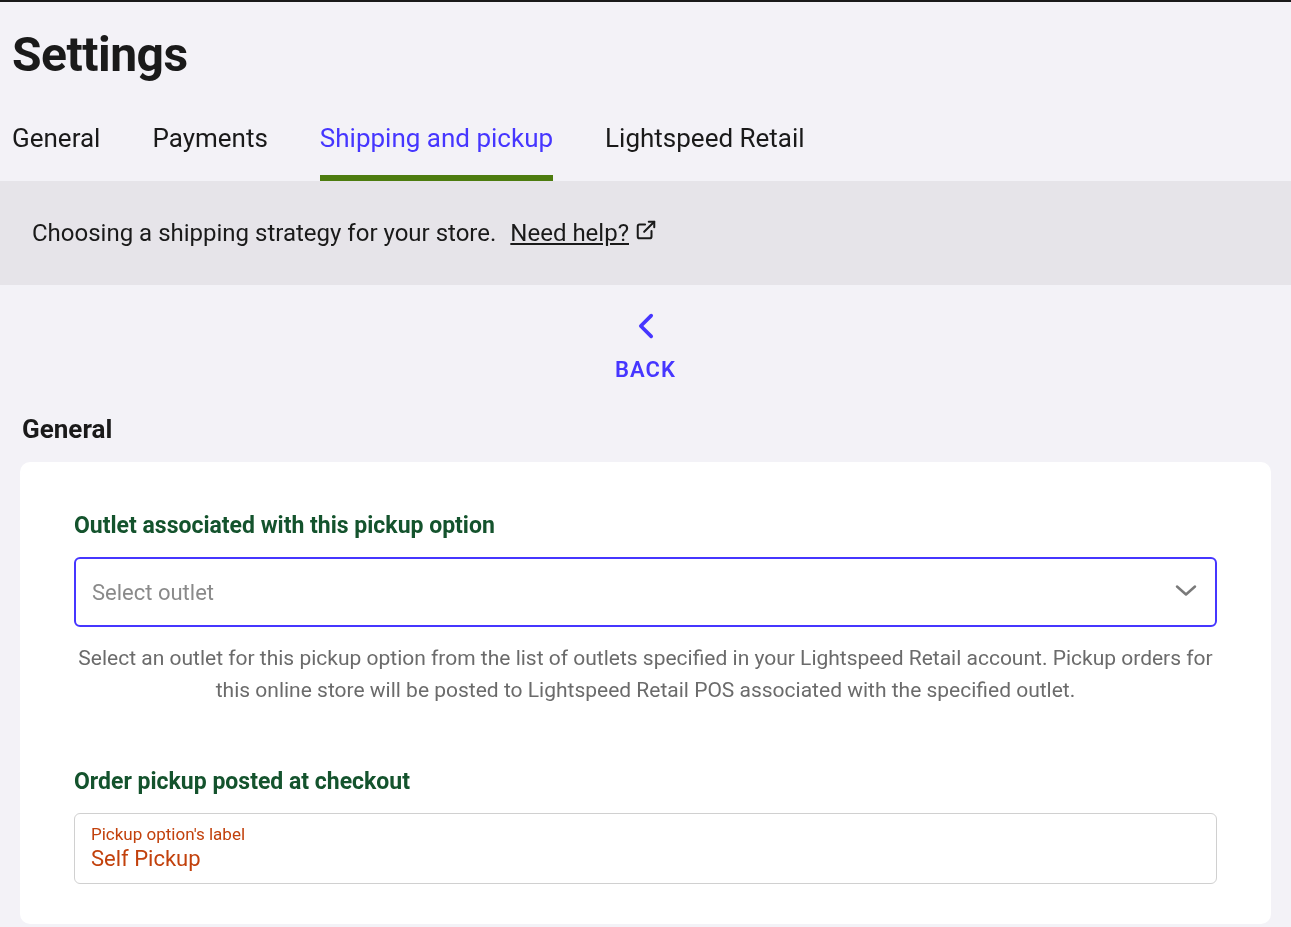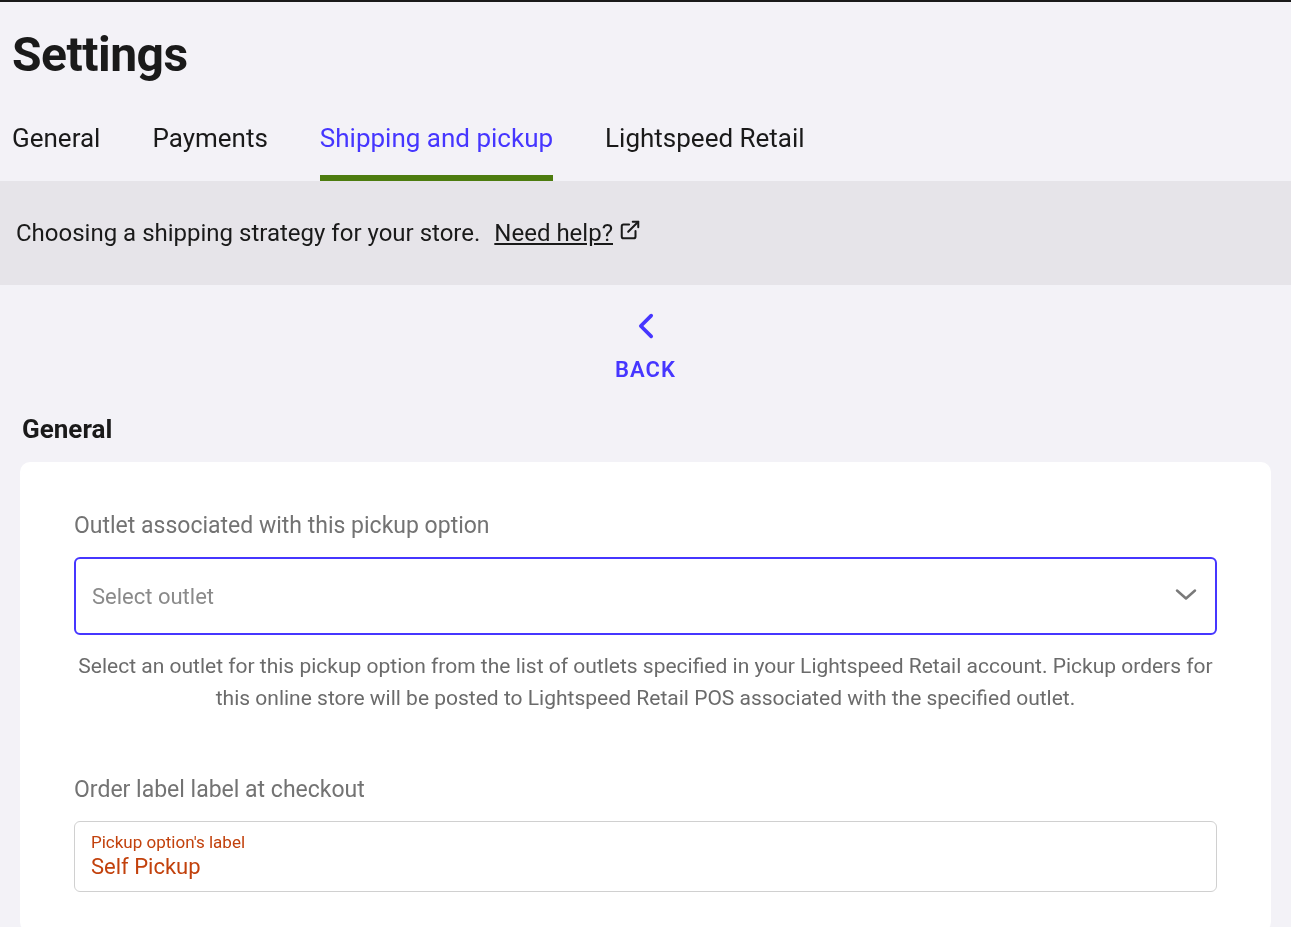--- a/index.html
+++ b/index.html
@@ -28,21 +28,21 @@
     padding-bottom: 22px;
     cursor: pointer;
     border-bottom: 6px solid transparent;
   }
   .tab.active {
     color: #4636ff;
     border-bottom: 6px solid #4d7c0f;
   }
   .help-bar {
     background: #e6e4e9;
-    padding: 38px 16px;
+    padding: 38px 32px;
     display: flex;
     align-items: center;
     gap: 14px;
     font-size: 24px;
     color: #1a1a1a;
   }
   .help-link {
     text-decoration: underline;
     color: #1a1a1a;
     cursor: pointer;
@@ -81,29 +81,29 @@
     color: #1a1a1a;
   }
   .card {
     background: #ffffff;
     margin: 0 20px 20px 20px;
     border-radius: 10px;
     padding: 50px 54px 40px 54px;
   }
   .field-label {
     font-size: 23px;
-    font-weight: 400;
-    color: #737373;
+    font-weight: 700;
+    color: #14532d;
     margin-bottom: 18px;
   }
   .select-wrap {
     position: relative;
     border: 2px solid #4636ff;
     border-radius: 6px;
-    height: 78px;
+    height: 70px;
     display: flex;
     align-items: center;
     padding: 0 16px;
     cursor: pointer;
   }
   .select-placeholder {
     color: #8a8a8a;
     font-size: 22px;
   }
   .chevron-down {
@@ -192,20 +192,20 @@
       <span class="chevron-down">
         <svg viewBox="0 0 22 12" fill="none" stroke-width="2.5" stroke-linecap="round" stroke-linejoin="round">
           <polyline points="2 2 11 10 20 2"></polyline>
         </svg>
       </span>
     </div>
     <p class="help-text">Select an outlet for this pickup option from the list of outlets specified in your Lightspeed Retail account. Pickup orders for this online store will be posted to Lightspeed Retail POS associated with the specified outlet.</p>
   </div>
 
   <div class="field-group-2">
-    <div class="field-label">Order label label at checkout</div>
+    <div class="field-label">Order pickup posted at checkout</div>
     <div class="text-input-wrap">
       <div class="floating-label">Pickup option's label</div>
       <input type="text" class="text-input" value="Self Pickup" style="">
     </div>
   </div>
 
 </div>
 
 </body></html>

